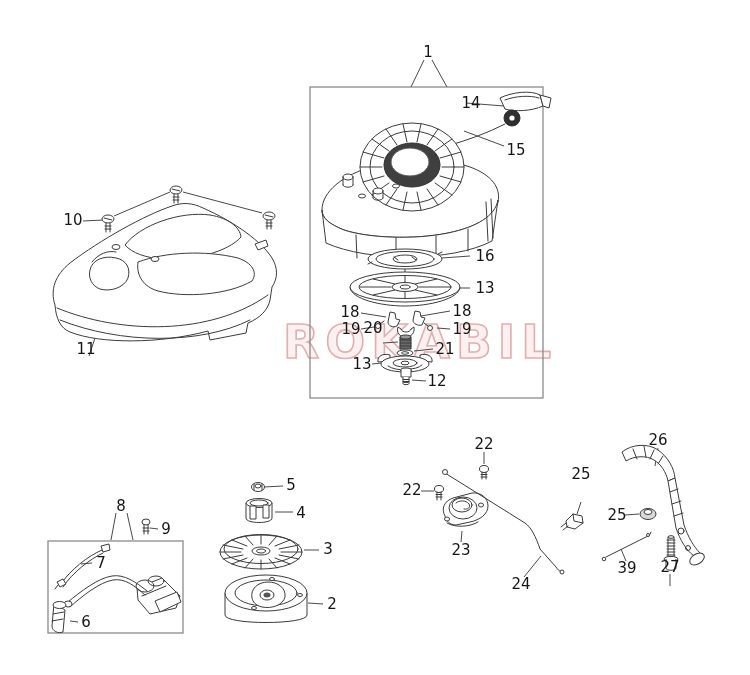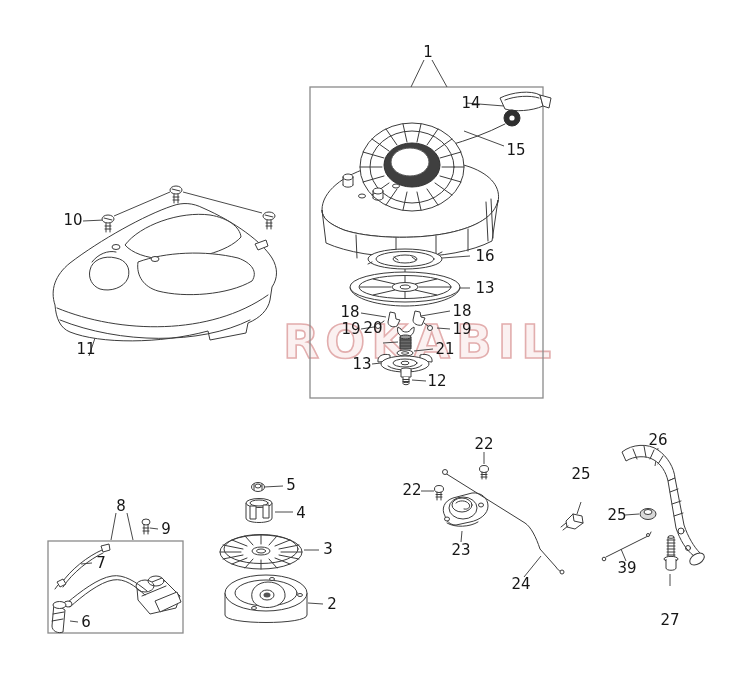--- a/index.html
+++ b/index.html
@@ -341,17 +341,17 @@
 <div class="callout" style="left:351px;top:329px">19</div>
 <div class="callout" style="left:462px;top:329px">19</div>
 <div class="callout" style="left:373px;top:328px">20</div>
 <div class="callout" style="left:445px;top:349px">21</div>
 <div class="callout" style="left:484px;top:444px">22</div>
 <div class="callout" style="left:412px;top:490px">22</div>
 <div class="callout" style="left:461px;top:550px">23</div>
 <div class="callout" style="left:521px;top:584px">24</div>
 <div class="callout" style="left:581px;top:474px">25</div>
 <div class="callout" style="left:658px;top:440px">26</div>
-<div class="callout" style="left:670px;top:620px">27</div>
+<div class="callout" style="left:670px;top:567px">27</div>
 <div class="callout" style="left:627px;top:568px">39</div>
 <div class="callout" style="left:617px;top:515px">25</div>
 
 </div>
 
 </body></html>

